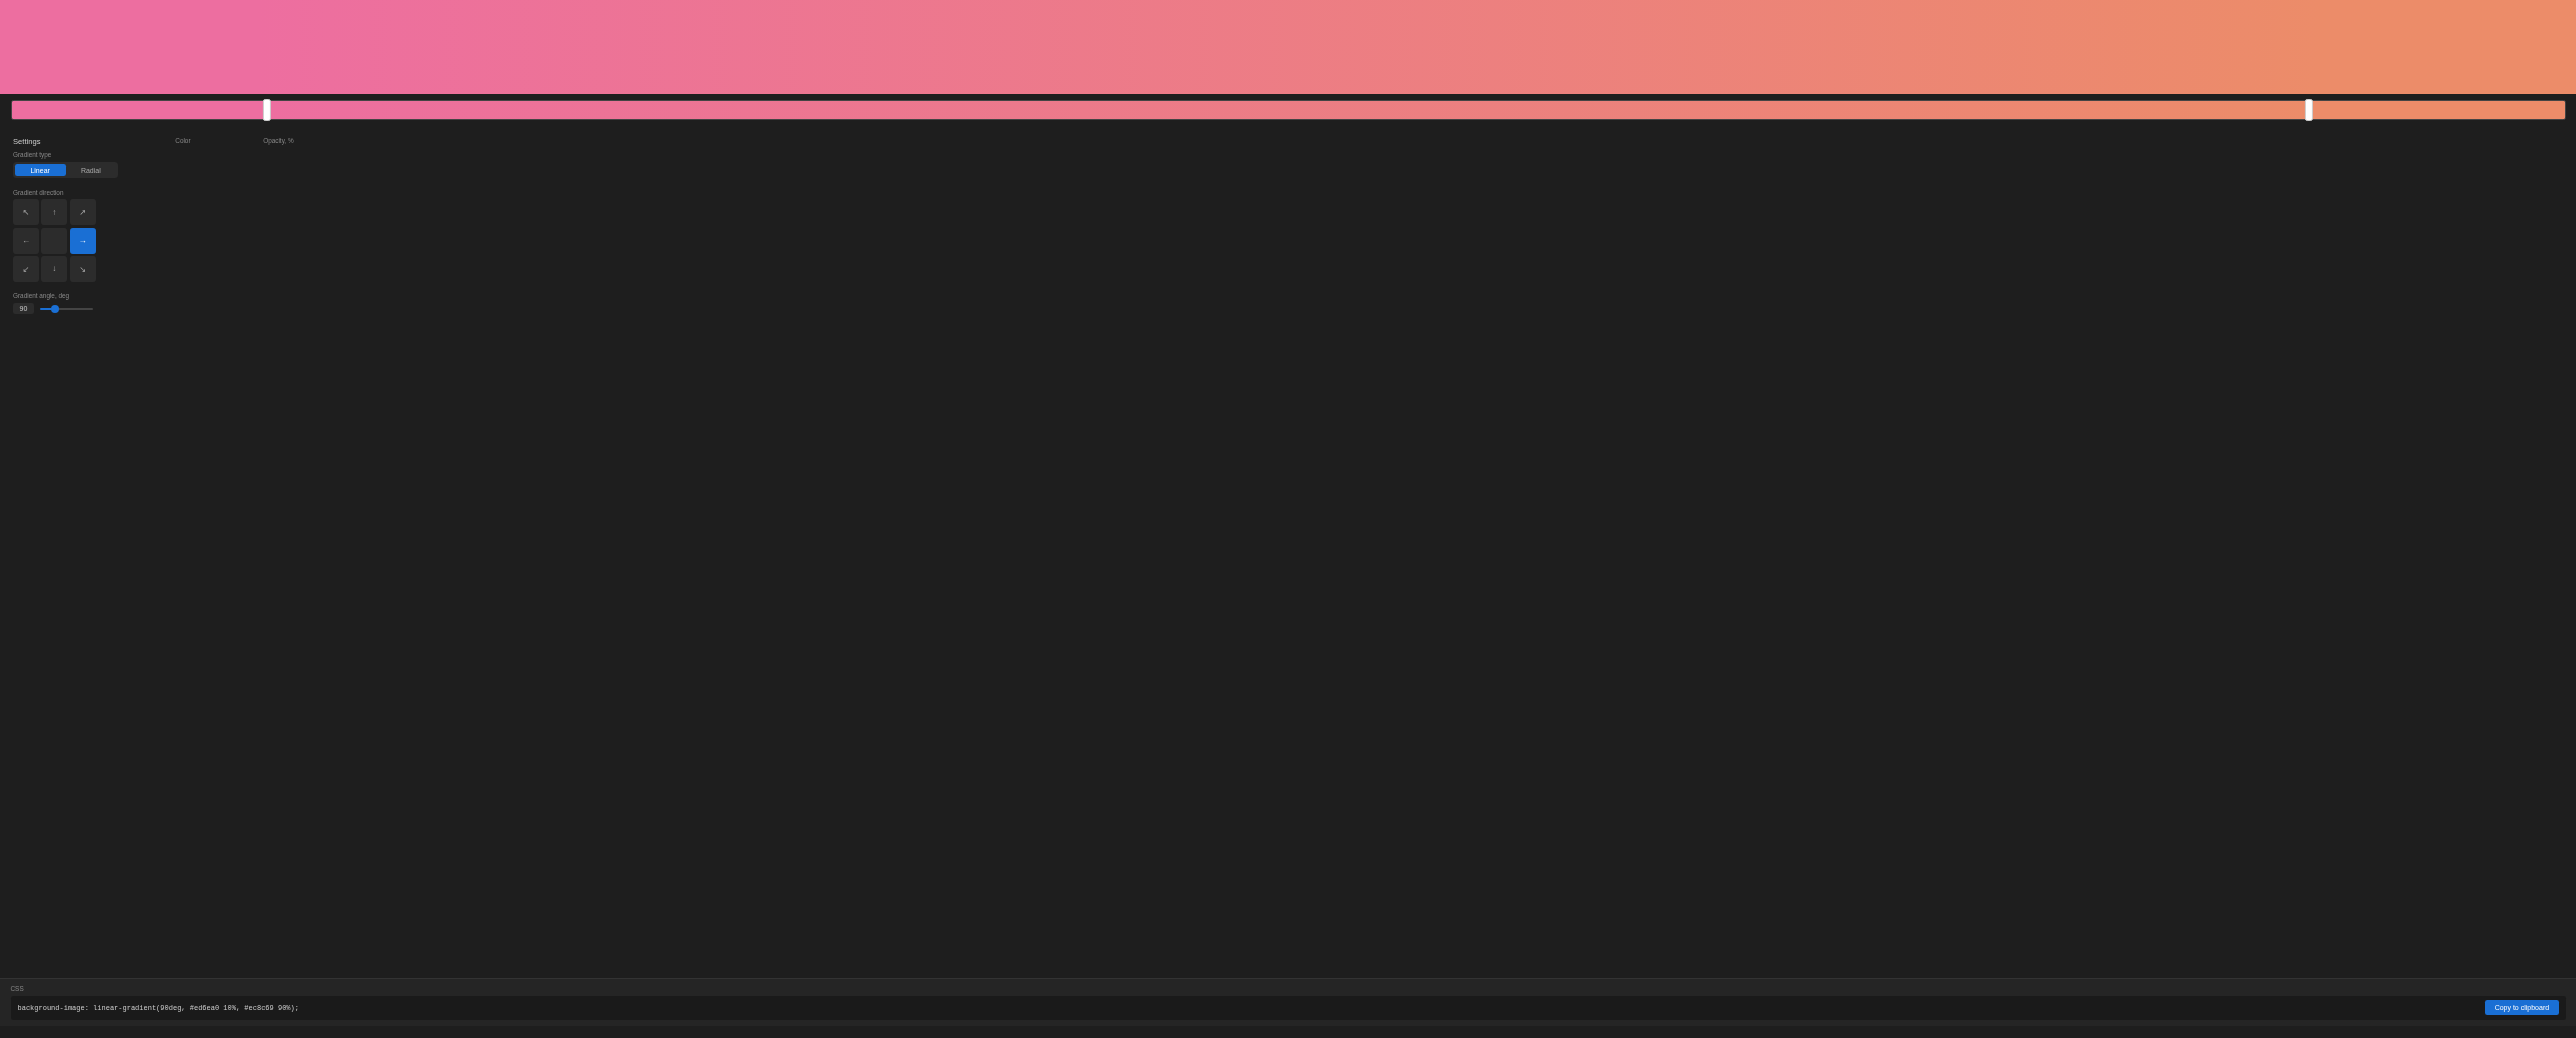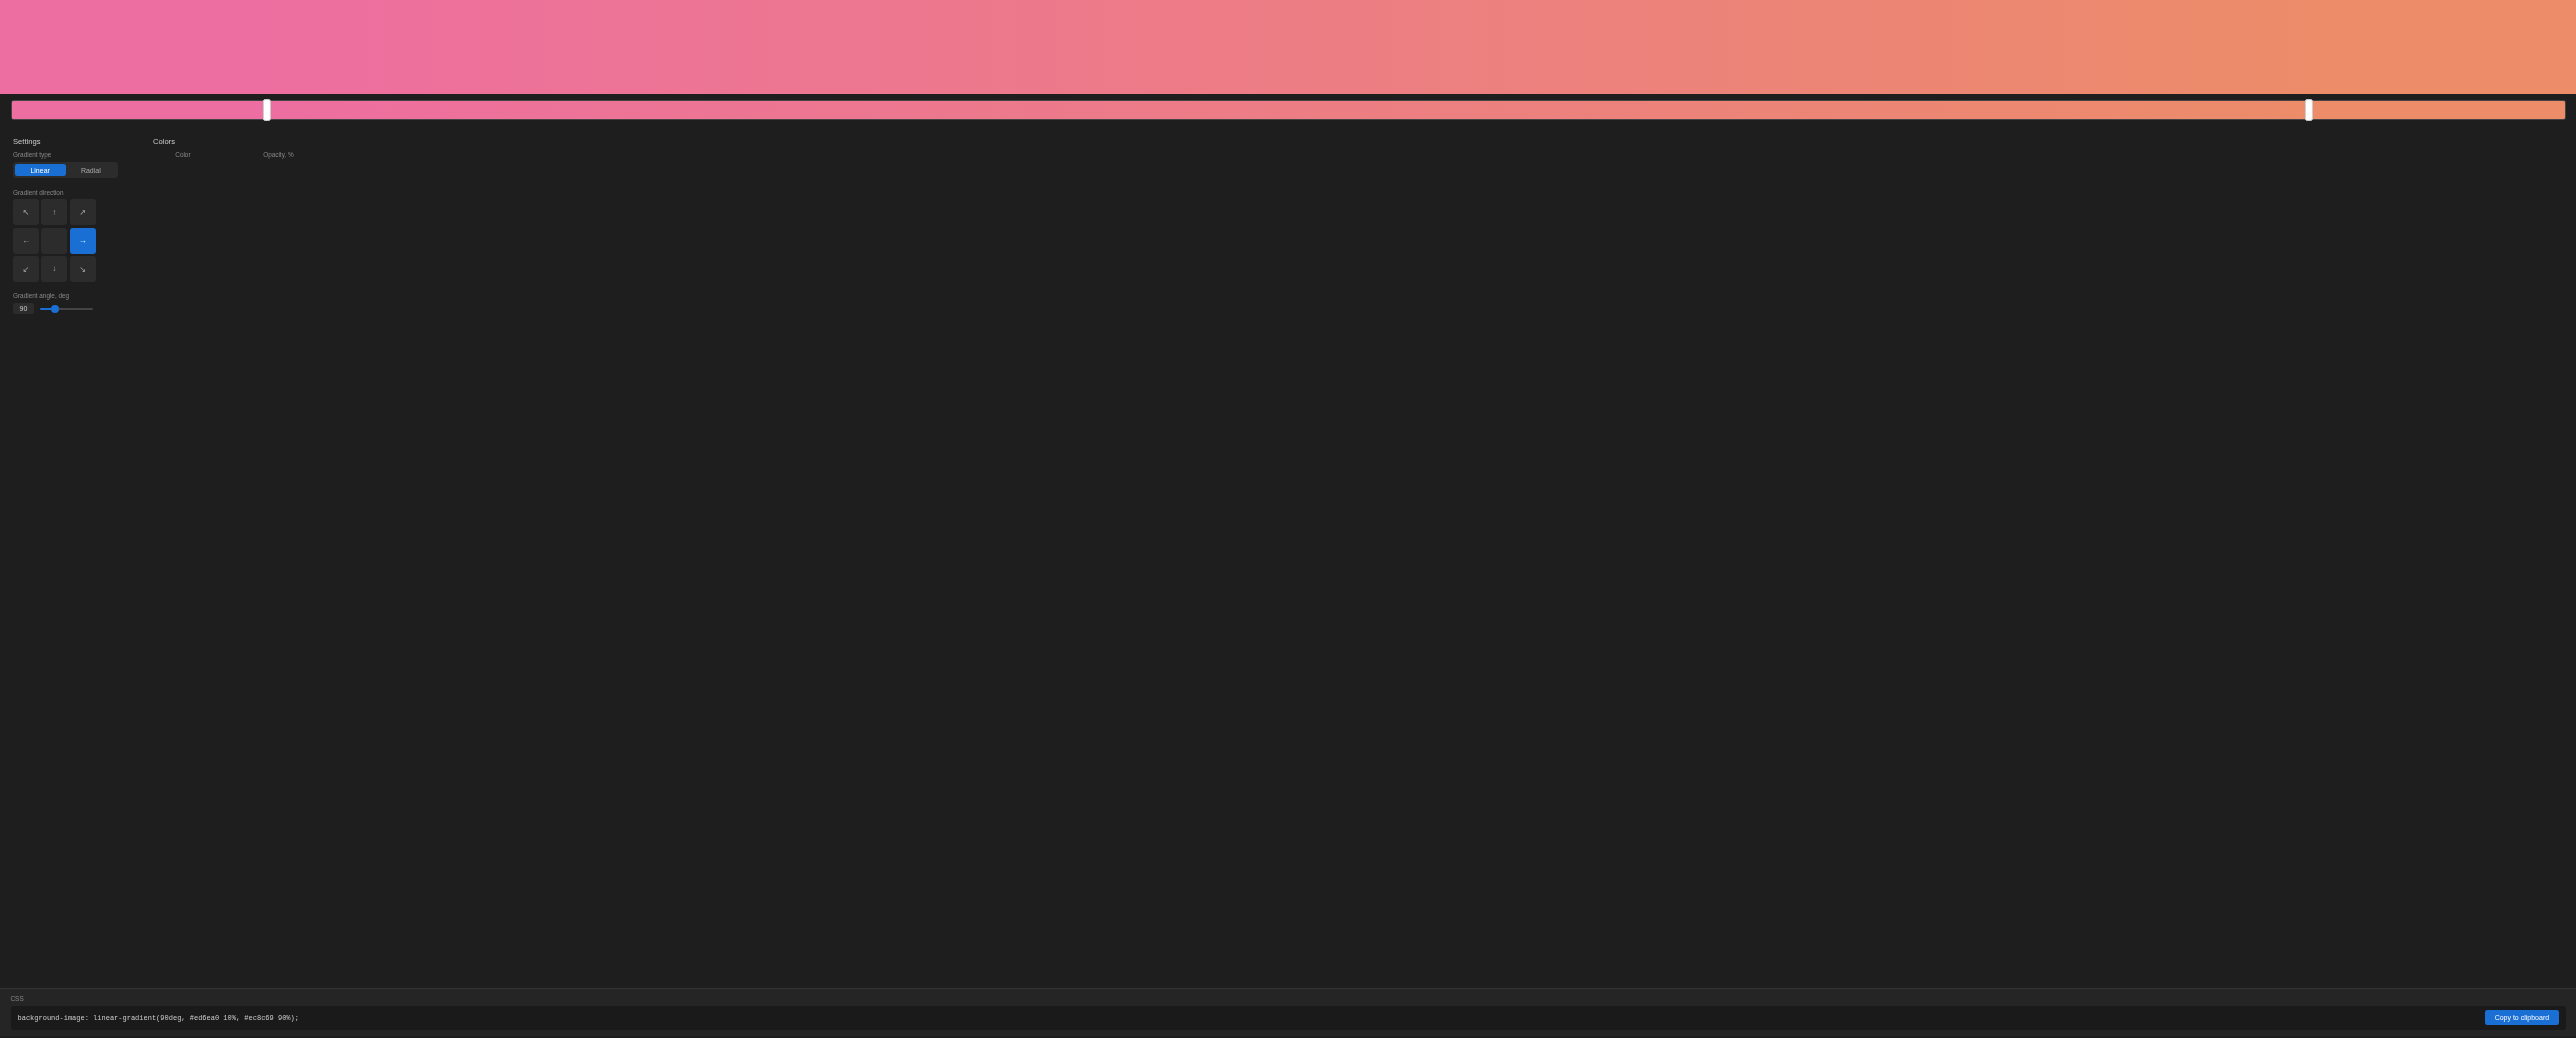--- a/index.html
+++ b/index.html
@@ -227,21 +227,21 @@
       margin-bottom: 3.5px;
     }
     .color-header-label {
       font-size: 6.4px;
       color: #888;
     }
 
     
     .css-bar {
       position: fixed;
-      bottom: 2px;
+      bottom: 12px;
       left: 0;
       right: 0;
       background: #252525;
       border-top: 0.6px solid #333;
       padding: 5.9px 10.5px;
     }
     .css-label {
       font-size: 6.4px;
       color: #888;
       margin-bottom: 3.5px;
@@ -315,21 +315,20 @@
 
     <div class="label">Gradient angle, deg</div>
 
     <div class="angle-row">
       <div class="angle-value-box">90</div>
       <input type="range" class="angle-slider" min="0" max="360" value="90" style="">
     </div>
   </div>
 
   <div class="colors-panel">
-    <div class="section-title">Colors</div>
 
     <div class="color-header">
       <div style="width:16.4px;"></div>
       <div class="color-header-label" style="width:82px;">Color</div>
       <div class="color-header-label">Opacity, %</div>
     </div>
 
 
   </div>
 </div>

